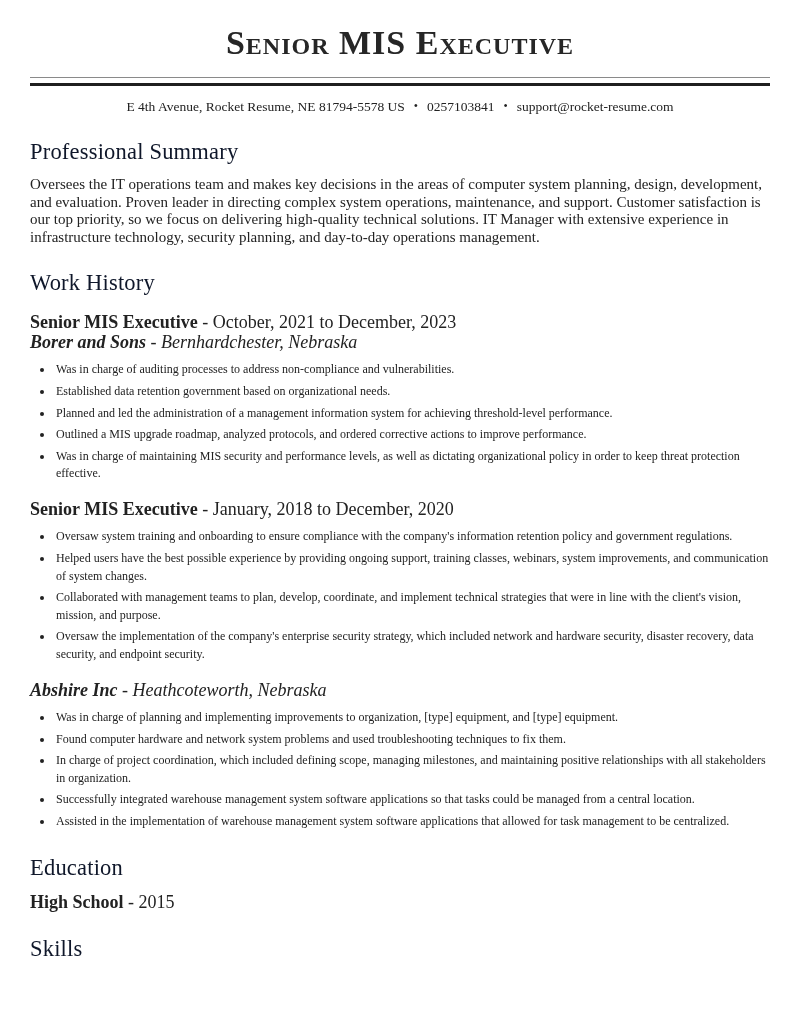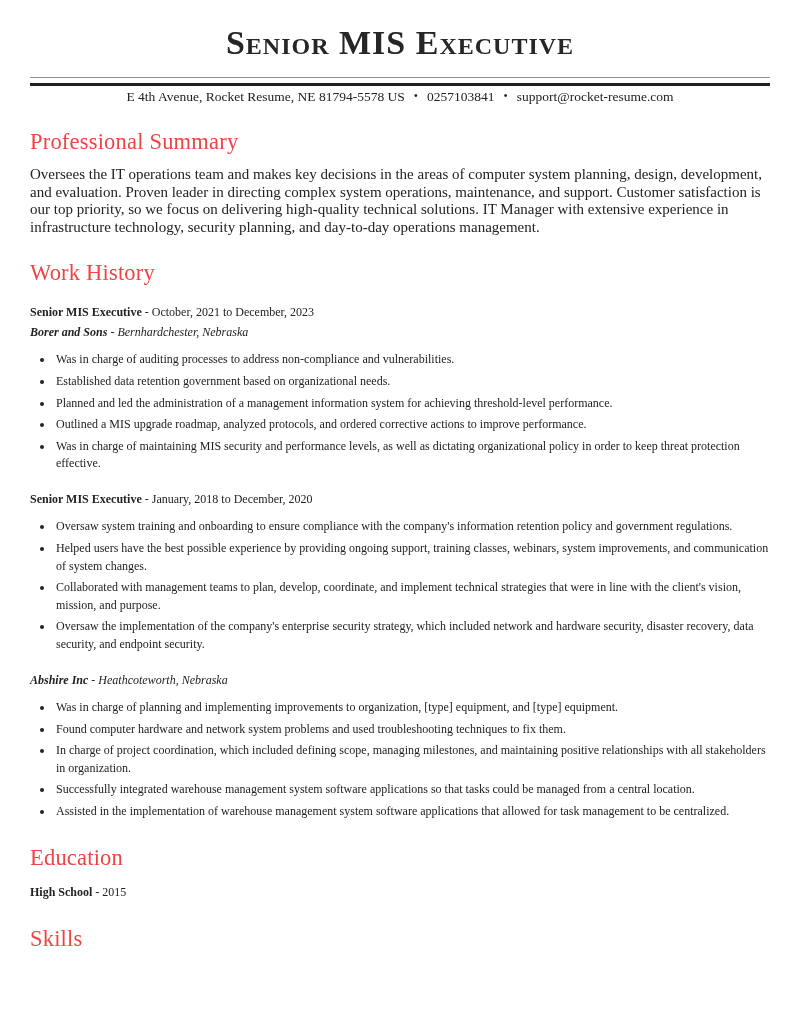--- a/index.html
+++ b/index.html
@@ -32,53 +32,53 @@
     margin-top: 13px;
     border-top: 1px solid #8a8a8a;
     height: 0;
   }
   .header-rule-thick {
     margin-top: 5px;
     border-top: 3px solid #1f1f1f;
     height: 0;
   }
   .contact-line {
-    margin-top: 2px;
+    margin-top: 12px;
     text-align: center;
     font-size: 13.5px;
     line-height: 16px;
     color: #222222;
   }
   .contact-sep {
     display: inline-block;
     margin: 0 9px;
     font-size: 12px;
     vertical-align: 1px;
   }
   
   .section-heading {
     margin: 24px 0 0 0;
     font-size: 22.5px;
     line-height: 26px;
     font-weight: 400;
-    color: #ef4444;
+    color: #0f172a;
     letter-spacing: 0.2px;
   }
   .summary-text {
     margin-top: 11px;
     font-size: 15px;
     line-height: 17.6px;
     color: #222222;
   }
   
   .job {
     margin-top: 17px;
   }
   .job-line {
-    font-size: 12px;
+    font-size: 18px;
     line-height: 19.5px;
   }
   .job-title, .edu-degree {
     font-weight: 700;
   }
   .company-line, .edu-school-line {
     font-style: italic;
   }
   .company-name, .edu-school {
     font-weight: 700;

